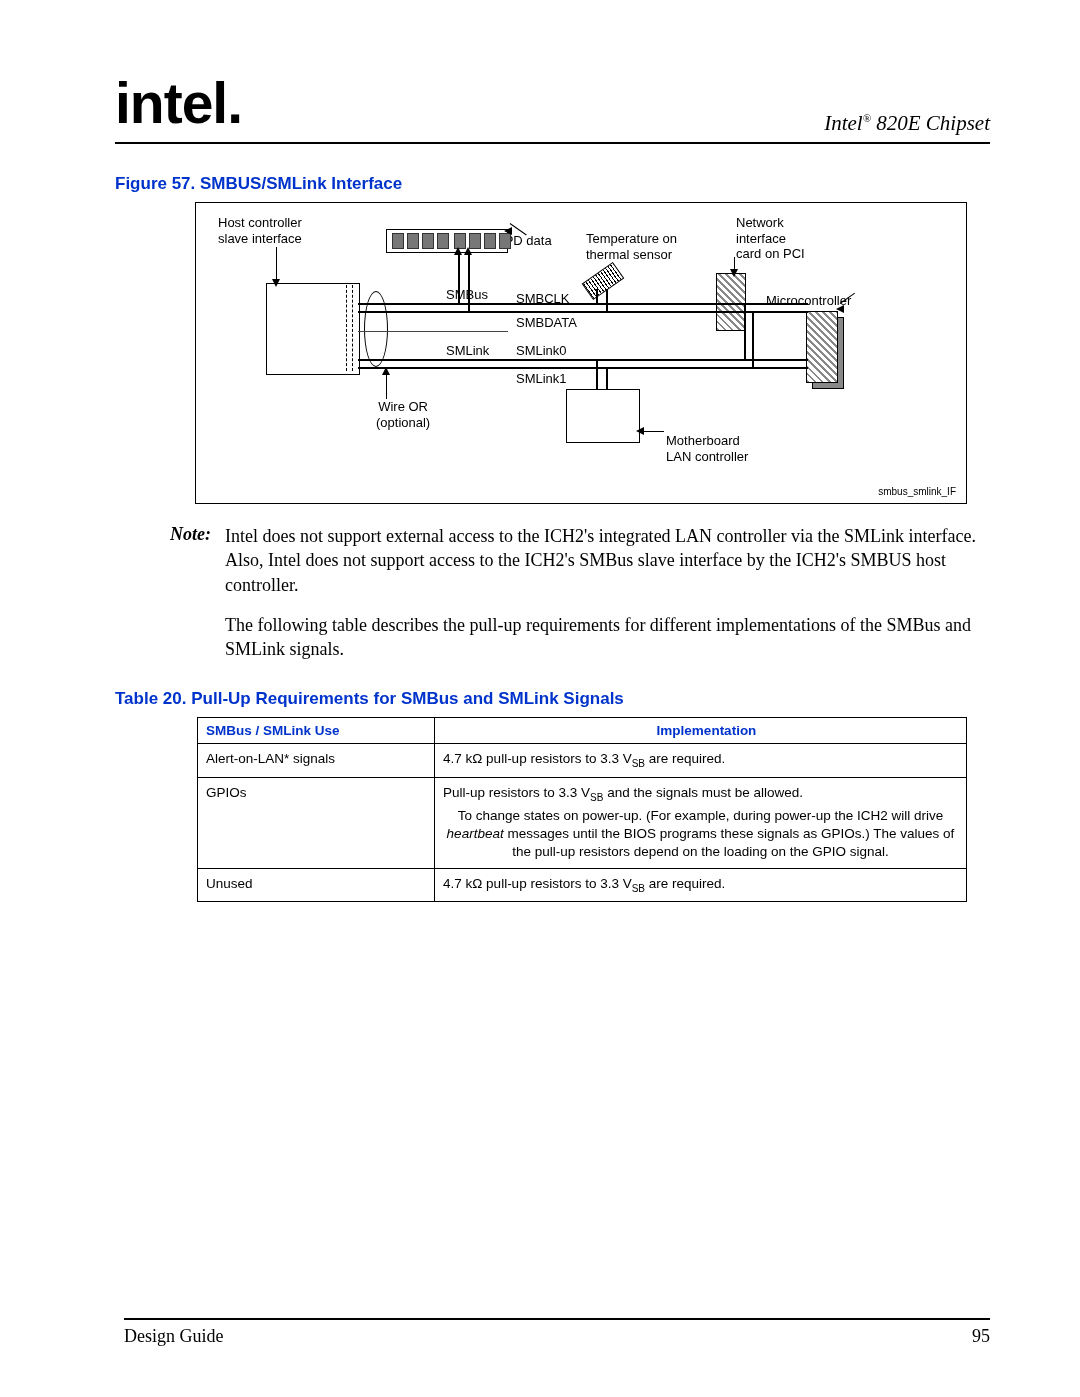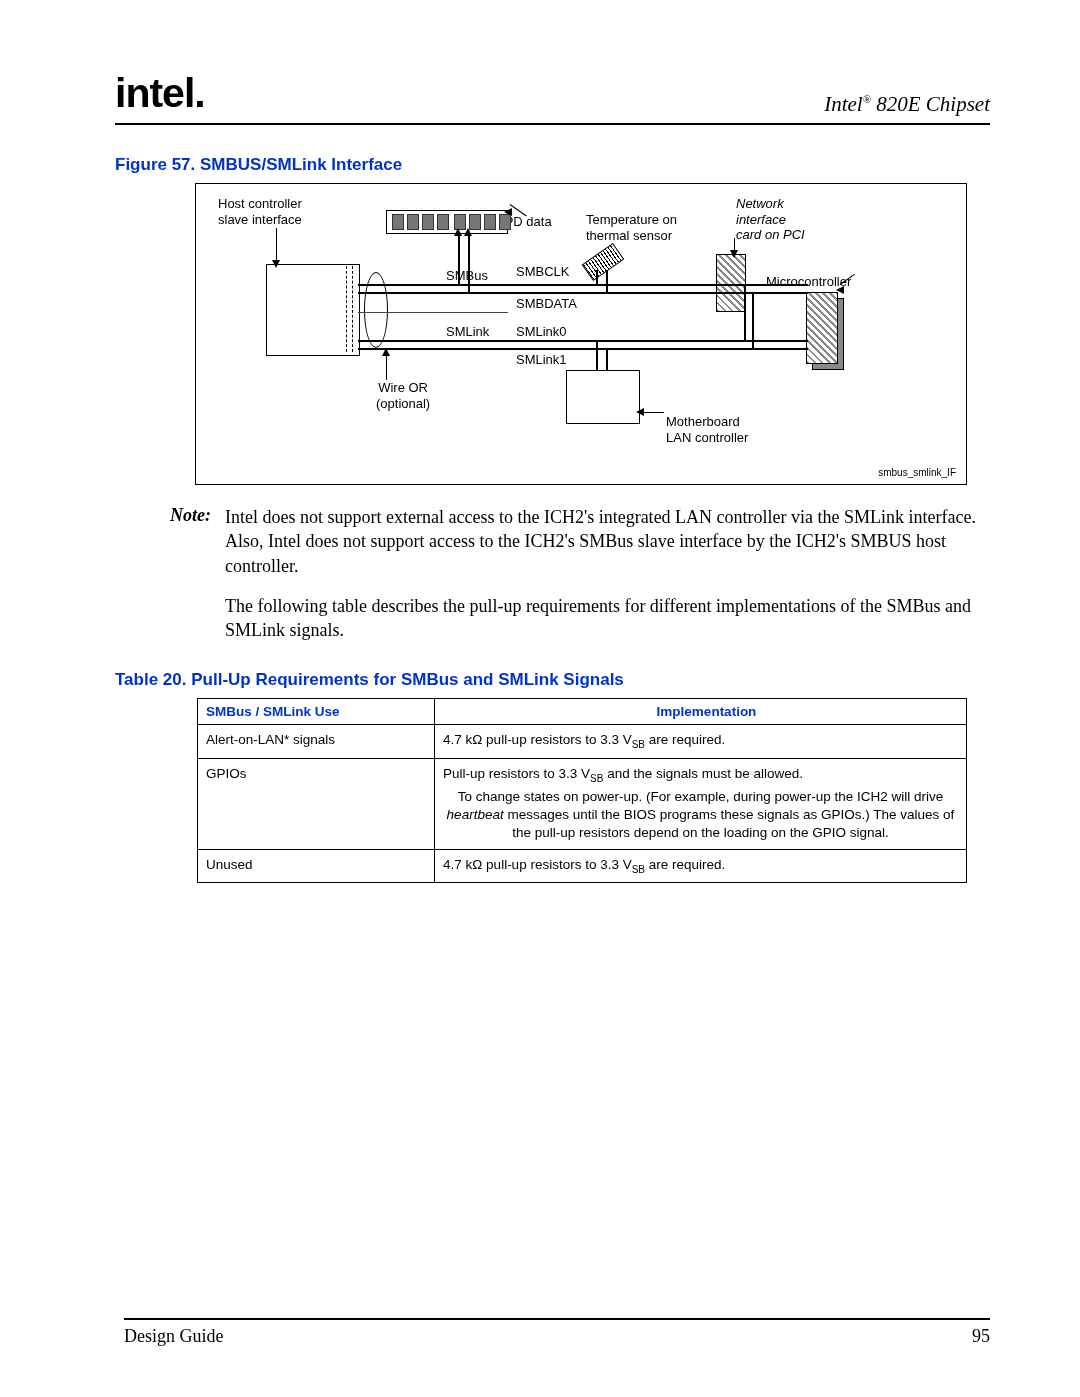--- a/index.html
+++ b/index.html
@@ -20,21 +20,21 @@
     position: relative;
   }
   .header {
     display: flex;
     justify-content: space-between;
     align-items: flex-end;
     margin-bottom: 6px;
   }
   .logo {
     font-family: Arial, Helvetica, sans-serif;
-    font-size: 41px;
+    font-size: 57px;
     font-weight: bold;
     letter-spacing: -1px;
   }
   .doc-title {
     font-style: italic;
     font-size: 21px;
     font-family: "Times New Roman", serif;
   }
   .hr {
     border: none;
@@ -163,28 +163,28 @@
 
   <div class="caption">Figure 57. SMBUS/SMLink Interface</div>
 
   <div class="figure-box">
 
     <div class="fig-label" style="left:22px; top:12px; white-space:pre;">Host controller
 slave interface</div>
     <div class="fig-label" style="left:300px; top:6px;margin-top:24px;">SPD data</div>
     <div class="fig-label" style="left:390px; top:28px; white-space:pre;">Temperature on
 thermal sensor</div>
-    <div class="fig-label" style="left:540px; top:12px; white-space:pre;font-style:italic;">Network
+    <div class="fig-label" style="left:540px; top:12px; white-space:pre;">Network
 interface
 card on PCI</div>
     <div class="fig-label" style="left:570px; top:90px;">Microcontroller</div>
     <div class="fig-label" style="left:86px; top:100px; white-space:pre; text-align:center;">82801BA
 ICH2</div>
     <div class="fig-label" style="left:250px; top:84px;">SMBus</div>
-    <div class="fig-label" style="left:320px; top:80px;">SMBCLK</div>
+    <div class="fig-label" style="left:320px; top:88px;">SMBCLK</div>
     <div class="fig-label" style="left:320px; top:112px;">SMBDATA</div>
     <div class="fig-label" style="left:250px; top:140px;">SMLink</div>
     <div class="fig-label" style="left:320px; top:140px;">SMLink0</div>
     <div class="fig-label" style="left:320px; top:168px;">SMLink1</div>
     <div class="fig-label" style="left:180px; top:196px; white-space:pre; text-align:center;">Wire OR
 (optional)</div>
     <div class="fig-label" style="left:390px; top:196px; white-space:pre; text-align:center;">Intel®
 8255</div>
     <div class="fig-label" style="left:470px; top:230px; white-space:pre;">Motherboard
 LAN controller</div>

